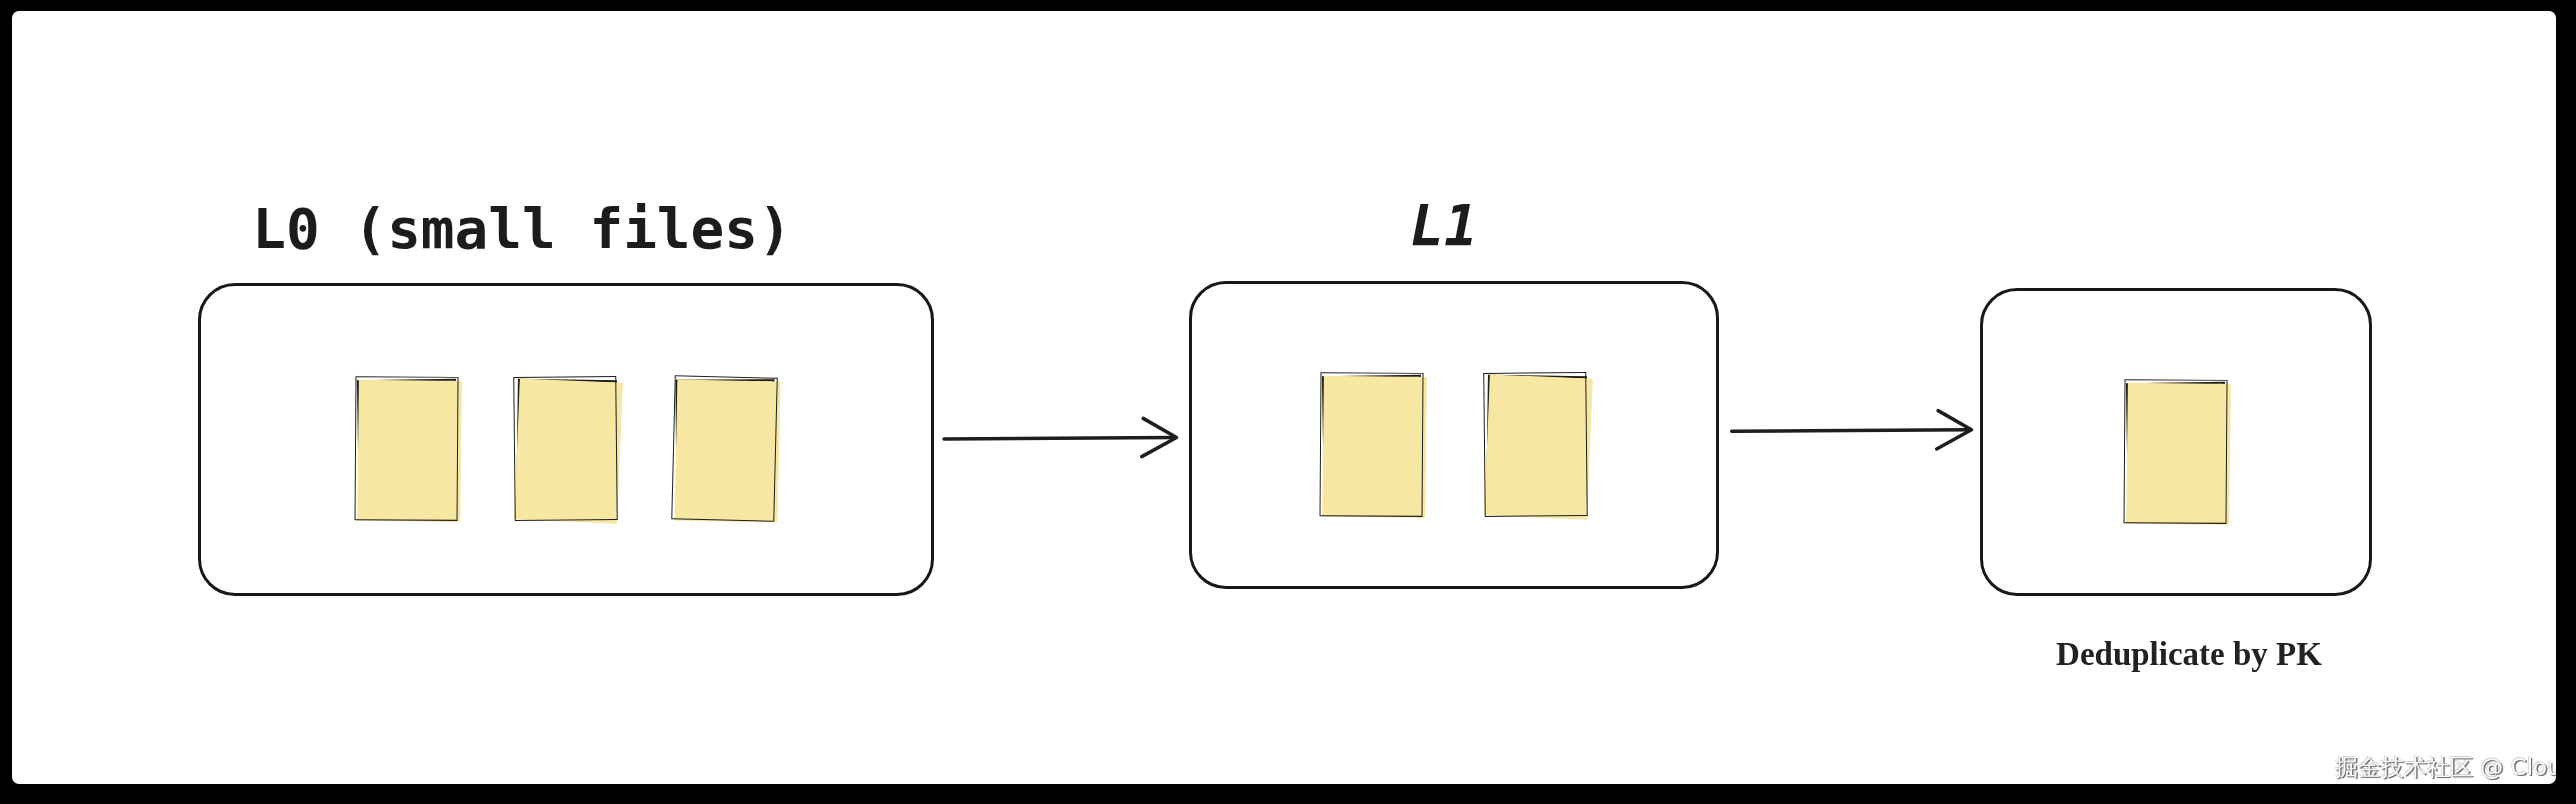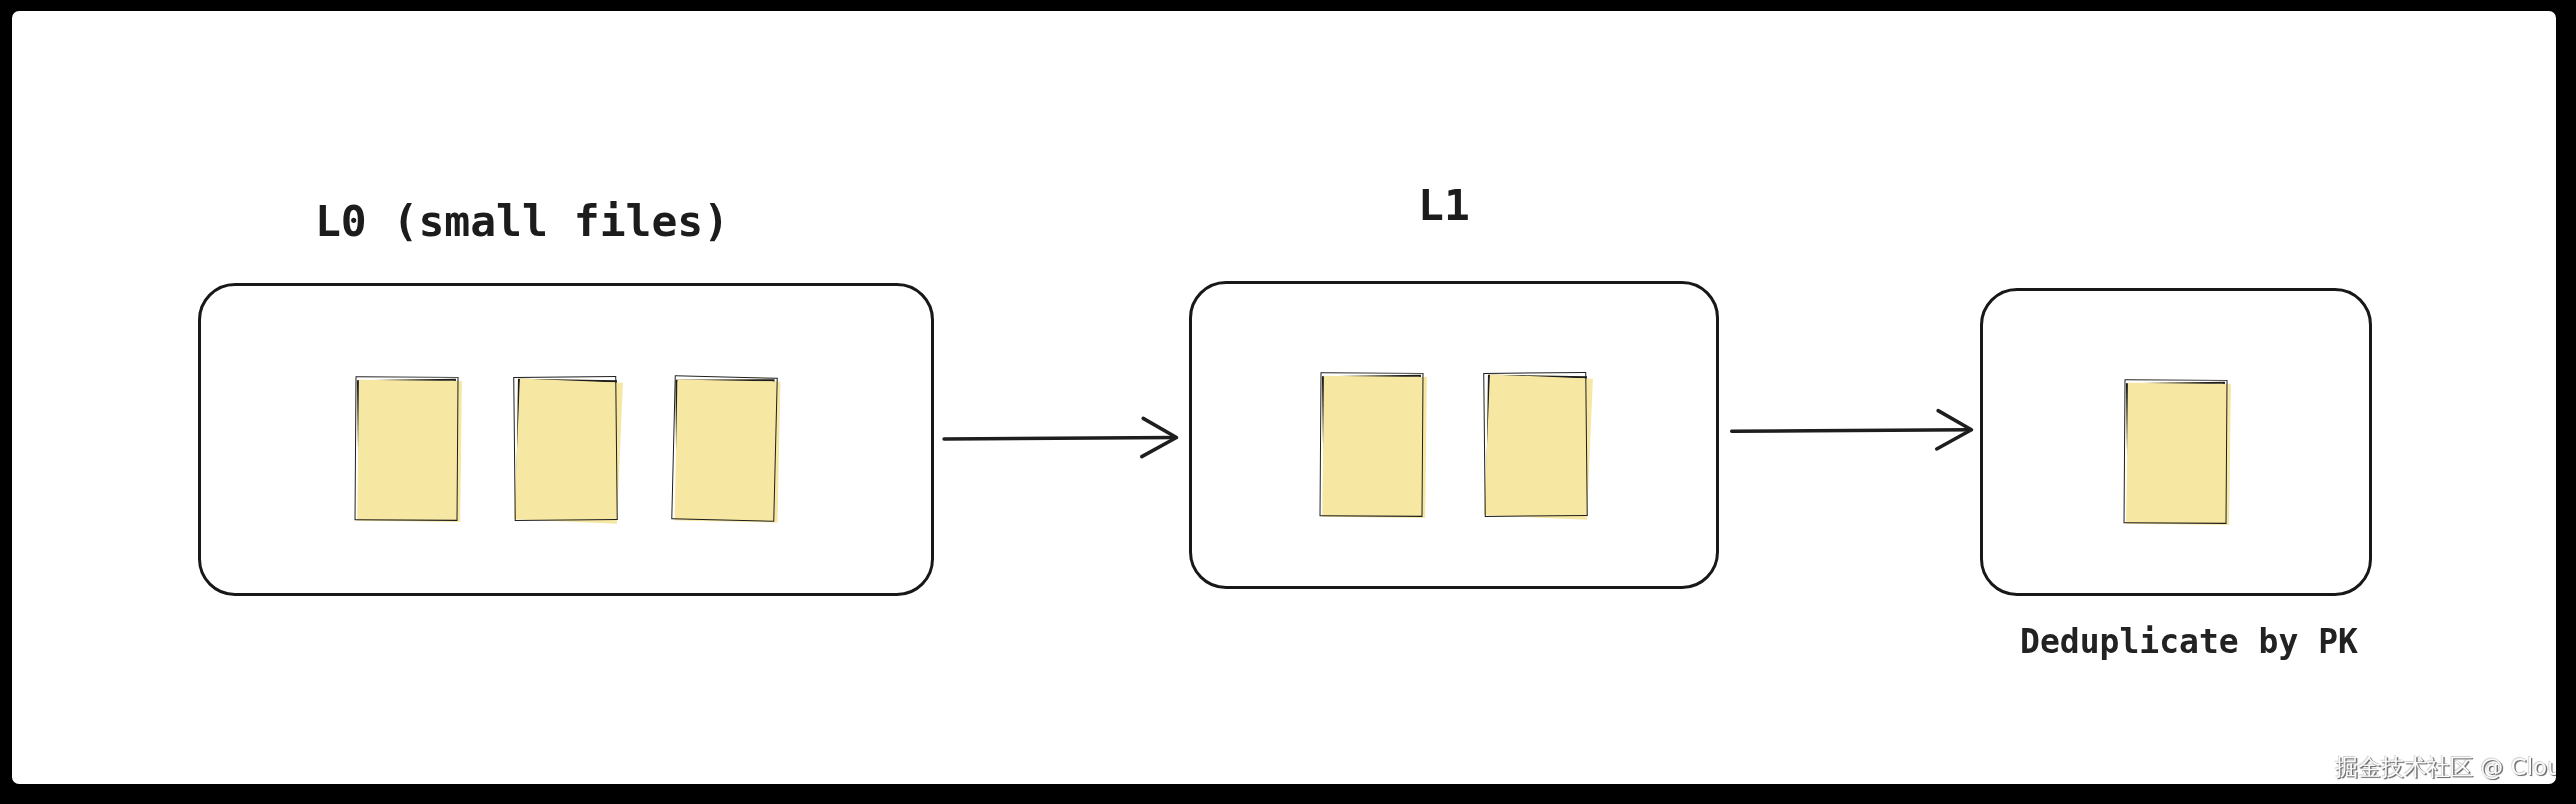--- a/index.html
+++ b/index.html
@@ -23,29 +23,29 @@
   .bar { position: absolute; background: #000; z-index: 30; }
   .bar-top    { left: 0; top: 0; width: 2576px; height: 11.3px; }
   .bar-bottom { left: 0; top: 784px; width: 2576px; height: 20.5px; }
   .bar-left   { left: 0; top: 0; width: 12px; height: 805px; }
   .bar-right  { left: 2556px; top: 0; width: 20px; height: 805px; }
 
   
   .level-label {
     position: absolute;
     transform: translateX(-50%);
-    font-size: 43px;
+    font-size: 56px;
     font-weight: 700;
     color: #1c1c1c;
     white-space: nowrap;
     z-index: 10;
     letter-spacing: 0px;
   }
   #lbl-l0 { left: 522px;  top: 196px; }
-  #lbl-l1 { left: 1444px; top: 180px; }
+  #lbl-l1 { left: 1444px; top: 194px; font-style: italic; }
   #lbl-l2 { left: 2196px; top: 190px; }
 
   
   .level-box {
     position: absolute;
     border: 3.5px solid #181818;
     border-radius: 37px;
     background: transparent;
     z-index: 5;
     display: flex;
@@ -103,21 +103,21 @@
 
   .caption {
     position: absolute;
     transform: translateX(-50%);
     font-size: 33px;
     font-weight: 700;
     color: #222;
     white-space: nowrap;
     z-index: 10;
   }
-  #caption-l2 { left: 2189px; top: 622px; }
+  #caption-l2 { left: 2189px; top: 636px; font-family: Liberation Serif, serif; }
 
   .watermark {
     position: absolute;
     left: 2335px;
     top: 752px;
     z-index: 8;
     font-family: "DejaVu Sans", "Liberation Sans", sans-serif;
     font-size: 23px;
     font-weight: 400;
     color: #fbfbfb;

